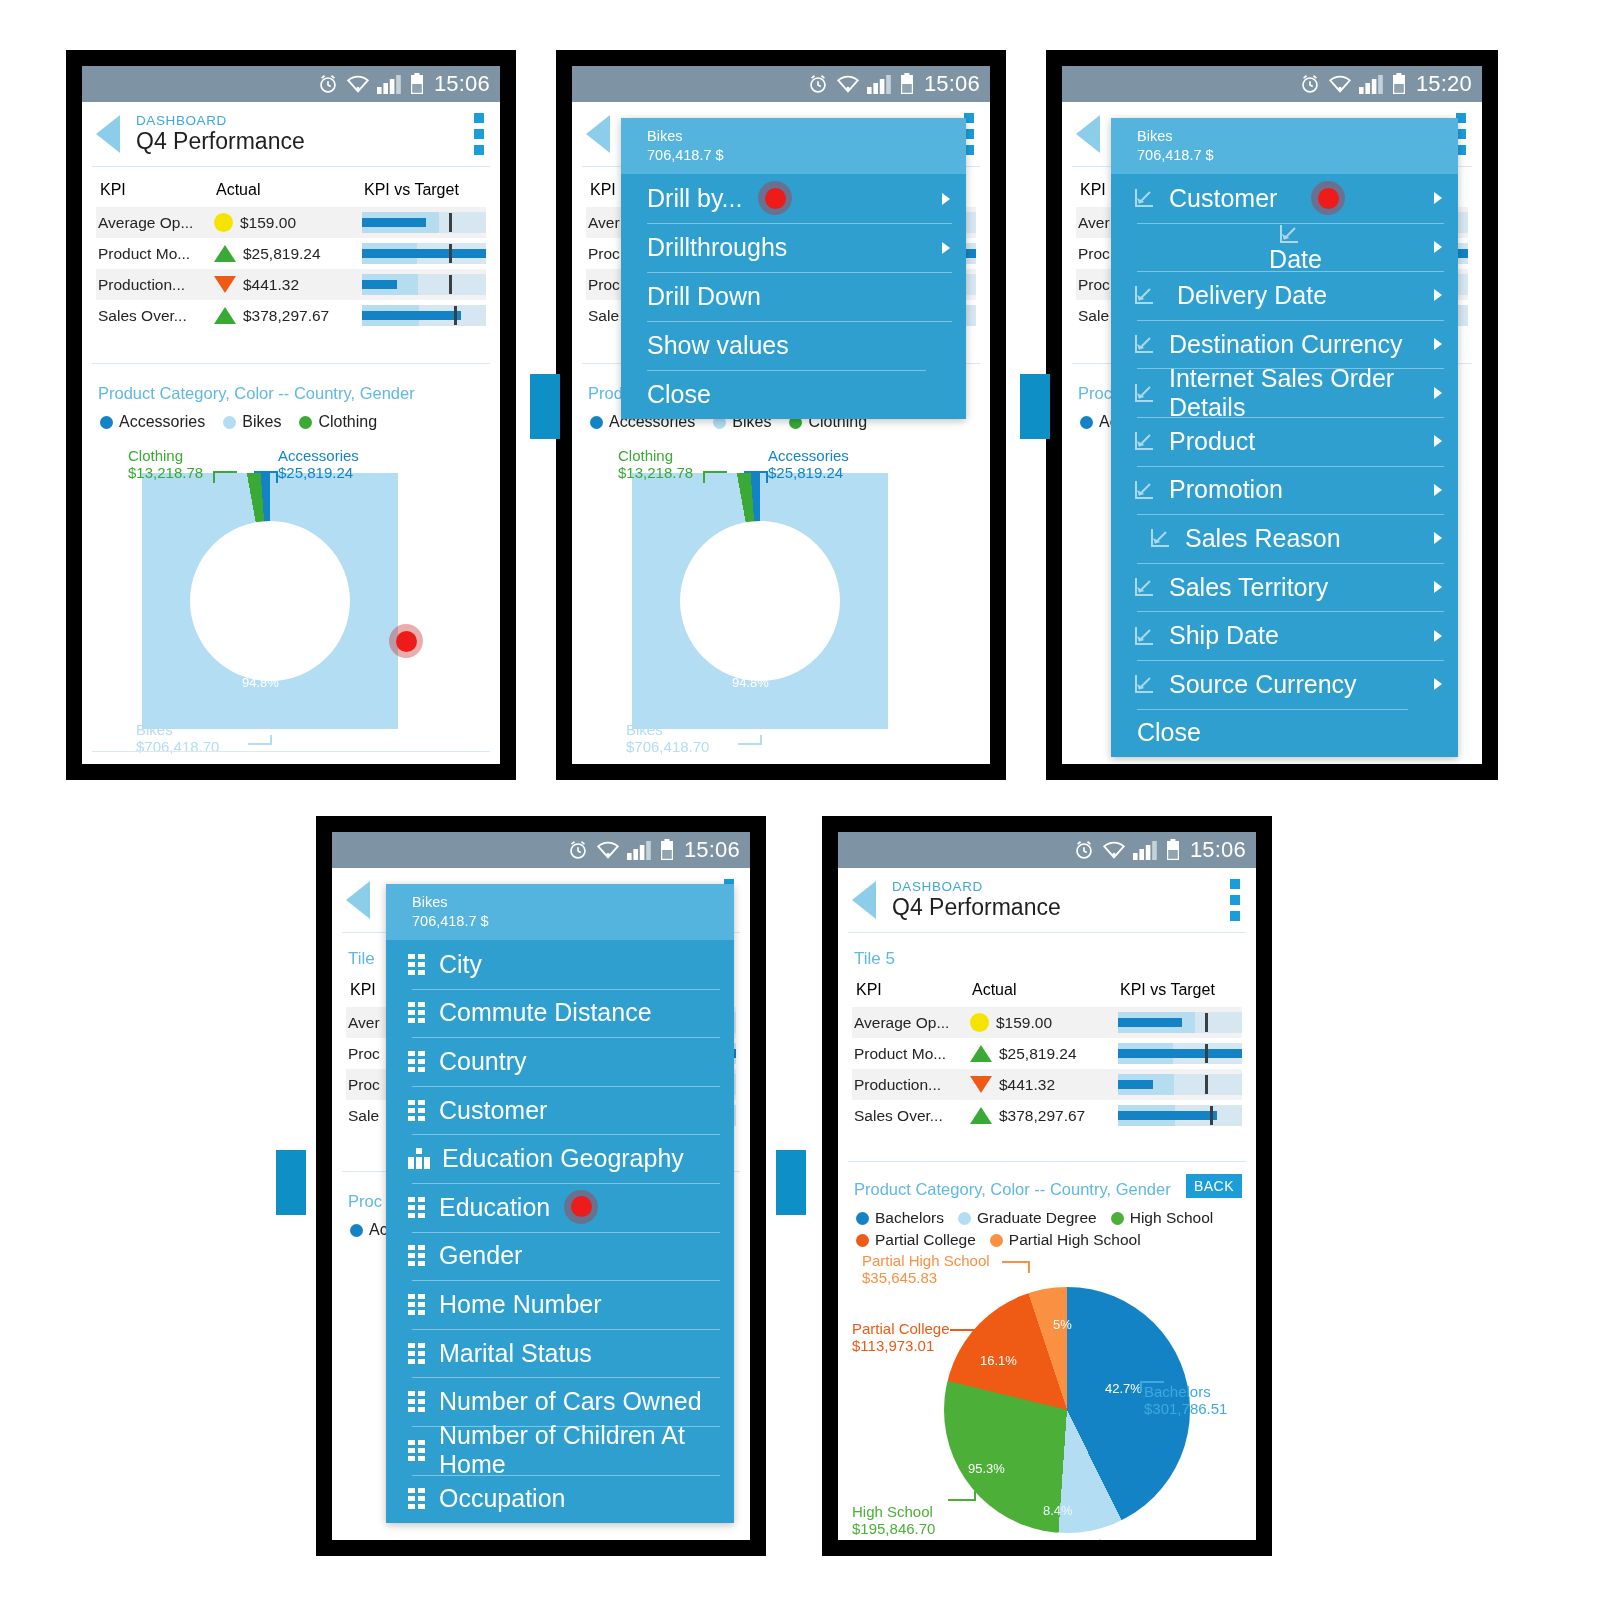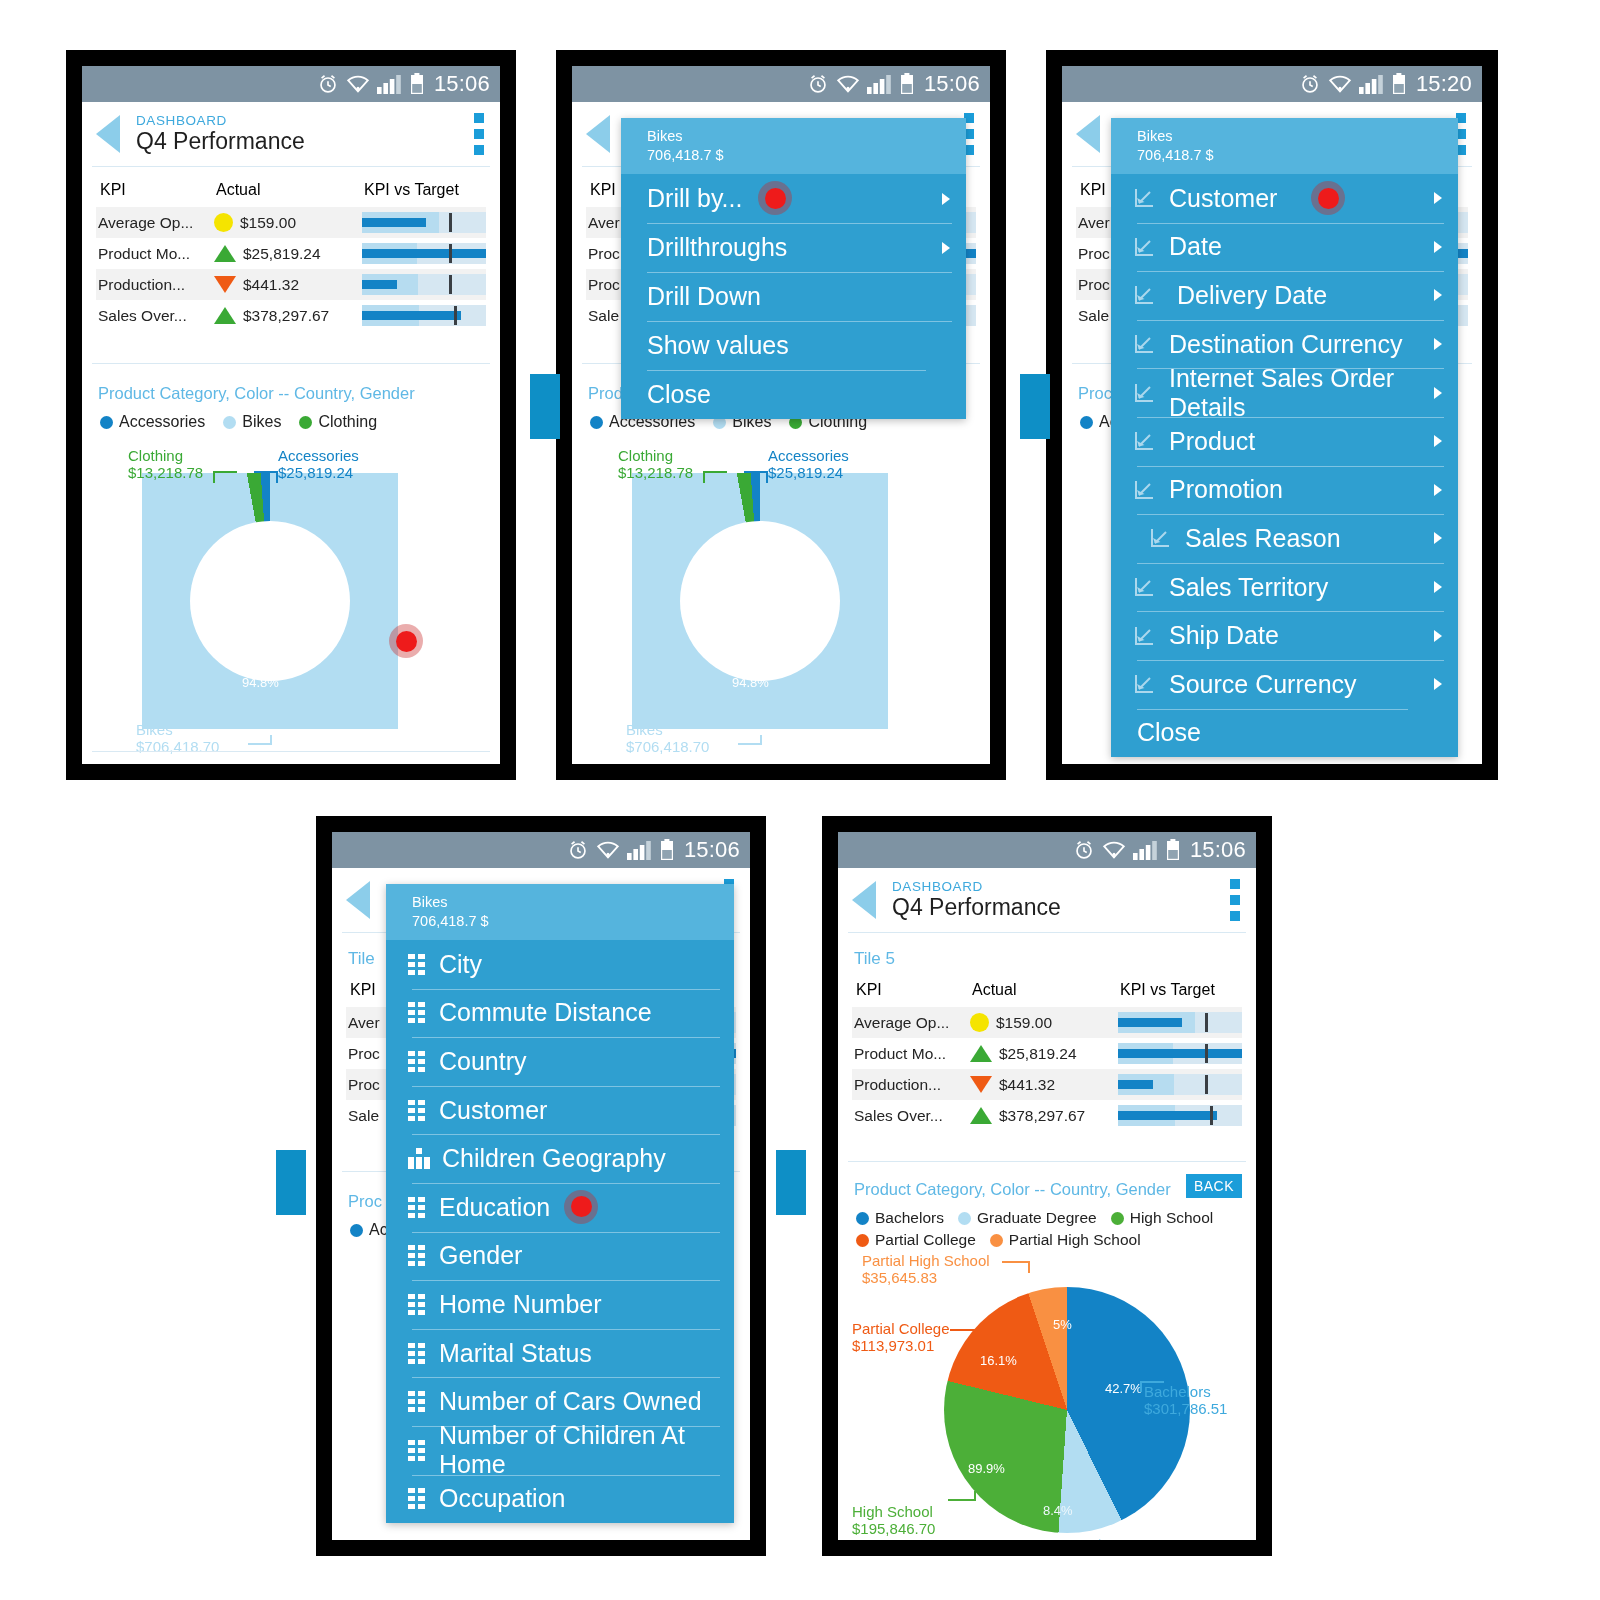--- a/index.html
+++ b/index.html
@@ -525,21 +525,21 @@
           <div class="mi" style="height: 48.6px; padding-left: 22px;">
             <span class="ico-drill"><svg width="22" height="22" viewBox="0 0 22 22">
                 <path d="M3 2 V19 H20" stroke="#cfe9f6" stroke-width="2" fill="none"></path>
                 <path d="M17 5 L6 16" stroke="#cfe9f6" stroke-width="2" fill="none"></path>
                 <path d="M4 11 L6 16.5 L11.5 15" fill="#cfe9f6"></path>
               </svg></span>
             <span class="mtxt">Customer</span>
             <span class="caret"></span>
             <span class="redtap" style="left: 200px; top: 7px;"></span>
           </div>
-          <div class="mi" style="height: 48.6px; padding-left: 22px;">
+          <div class="mi" style="height: 48.6px; padding-left: 22px; flex-direction: column;">
             <span class="sep"></span>
             <span class="ico-drill"><svg width="22" height="22" viewBox="0 0 22 22">
                 <path d="M3 2 V19 H20" stroke="#cfe9f6" stroke-width="2" fill="none"></path>
                 <path d="M17 5 L6 16" stroke="#cfe9f6" stroke-width="2" fill="none"></path>
                 <path d="M4 11 L6 16.5 L11.5 15" fill="#cfe9f6"></path>
               </svg></span>
             <span class="mtxt">Date</span>
             <span class="caret"></span>
           </div>
           <div class="mi" style="height: 48.6px; padding-left: 22px; gap: 8px;">
@@ -812,21 +812,21 @@
             <span class="sep"></span>
             <span class="ico-hier">
               <i style="left:8px;top:0"></i>
               <i style="left:0;top:9px"></i>
               <i style="left:8px;top:9px"></i>
               <i style="left:16px;top:9px"></i>
               <i style="left:0;top:15px"></i>
               <i style="left:8px;top:15px"></i>
               <i style="left:16px;top:15px"></i>
             </span>
-            <span class="mtxt">Children Geography</span>
+            <span class="mtxt">Education Geography</span>
           </div>
           <div class="mi" style="height: 48.6px; padding-left: 22px;">
             <span class="sep"></span>
             <span class="ico-grid">
               <i></i>
               <i></i>
               <i></i>
               <i></i>
               <i></i>
               <i></i>
@@ -1057,21 +1057,21 @@
             <span class="lgd" style="background:#f99042"></span>
             <span>Partial High School</span>
           </span>
       </div>
 
       <div style="position:relative;height:290px;margin-top:30px;">
         <div class="pie" style="left:92px;top:6px;width:246px;height:246px;background:conic-gradient(#1383c6 0deg 153.7deg, #b2ddf2 153.7deg 184deg, #4caf38 184deg 283.7deg, #ef5a14 283.7deg 341.7deg, #f99042 341.7deg 360deg);"></div>
 
         <div class="pct" style="left:253px;top:100px;">42.7%</div>
         <div class="pct" style="left:191px;top:222px;color:#eef7fc;">8.4%</div>
-        <div class="pct" style="left:116px;top:180px;">89.9%</div>
+        <div class="pct" style="left:116px;top:180px;">95.3%</div>
         <div class="pct" style="left:128px;top:72px;">16.1%</div>
         <div class="pct" style="left:201px;top:36px;">5%</div>
 
         <div class="callout" style="left:10px;top:-29px;color:#f99042;">Partial High School<br>$35,645.83</div>
         <div class="callout" style="left:0px;top:39px;color:#ef5a14;">Partial College<br>$113,973.01</div>
         <div class="callout" style="left:292px;top:102px;color:#3ea9dd;">Bachelors<br>$301,786.51</div>
         <div class="callout" style="left:0px;top:222px;color:#4caf38;">High School<br>$195,846.70</div>
         <div class="callout" style="left:216px;top:255px;color:#b2ddf2;">Graduate Degree<br>$59,166.65</div>
 
         <div style="position:absolute;left:150px;top:-20px;width:26px;height:10px;border-right:2px solid #f99042;border-top:2px solid #f99042;"></div>

